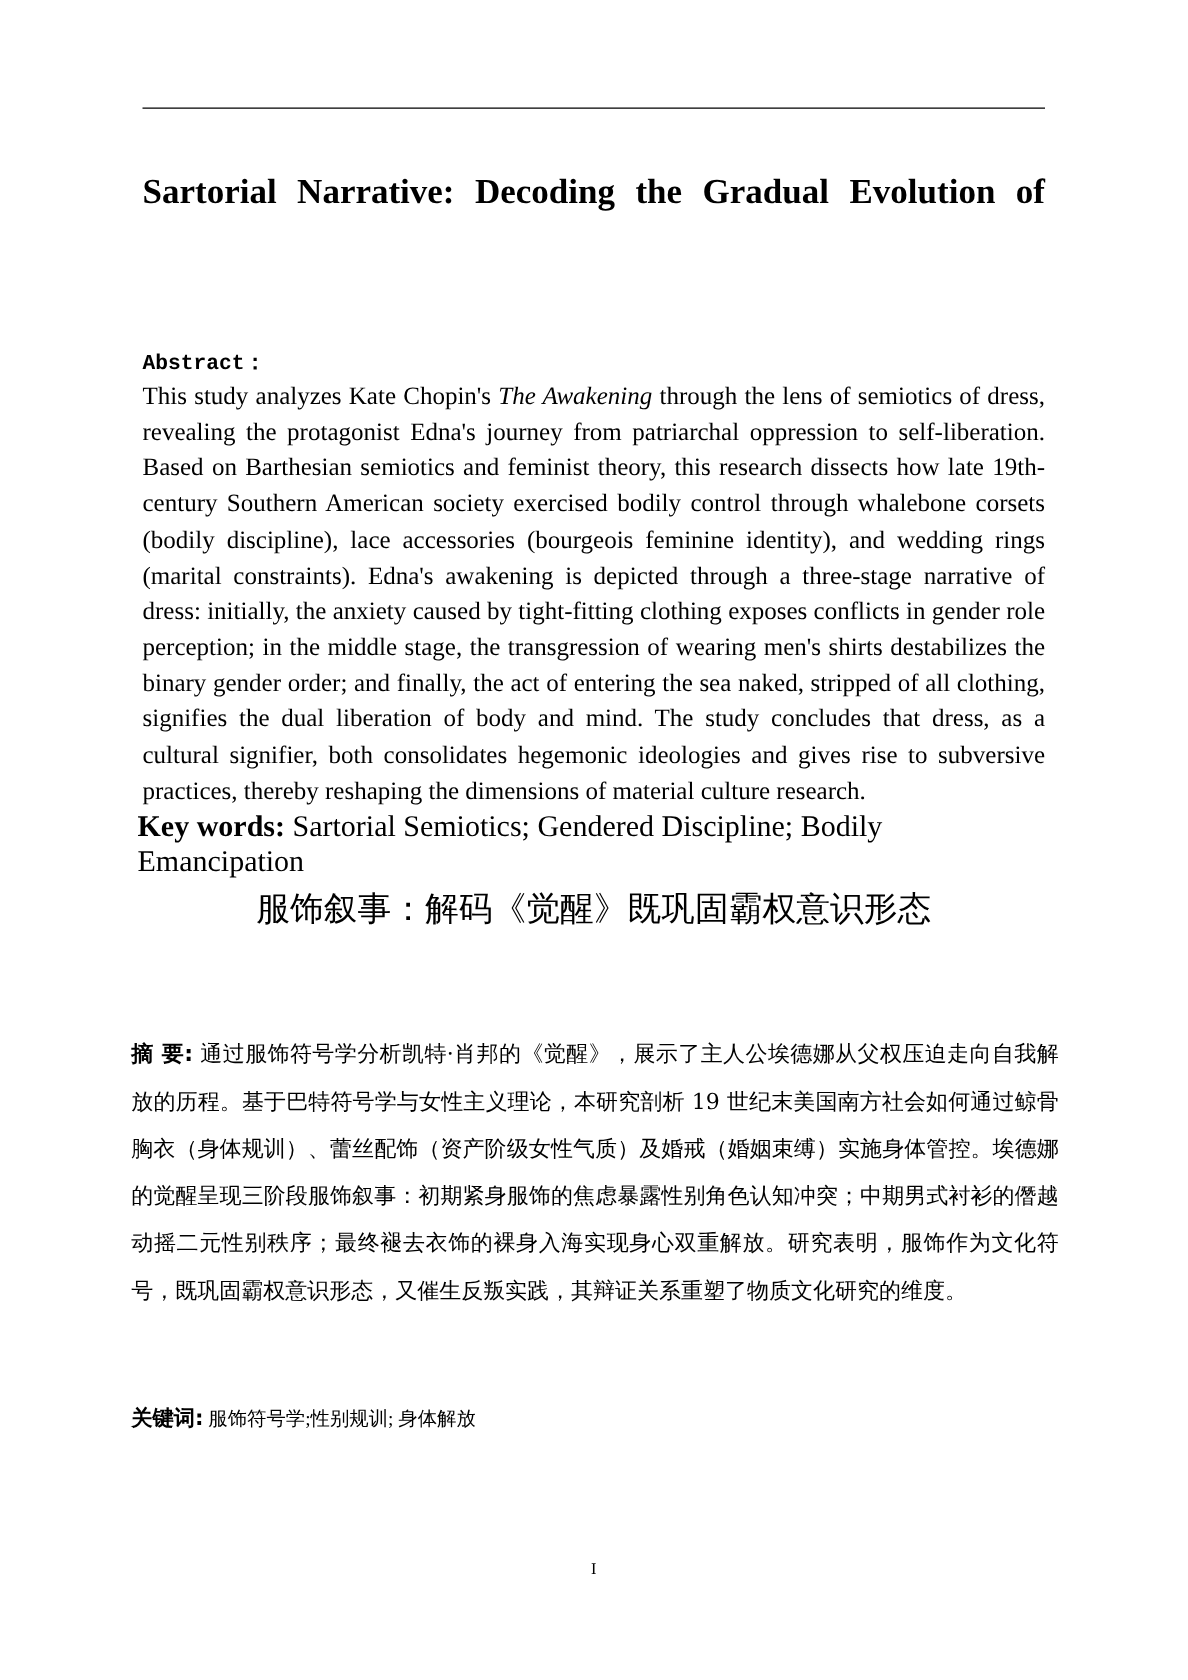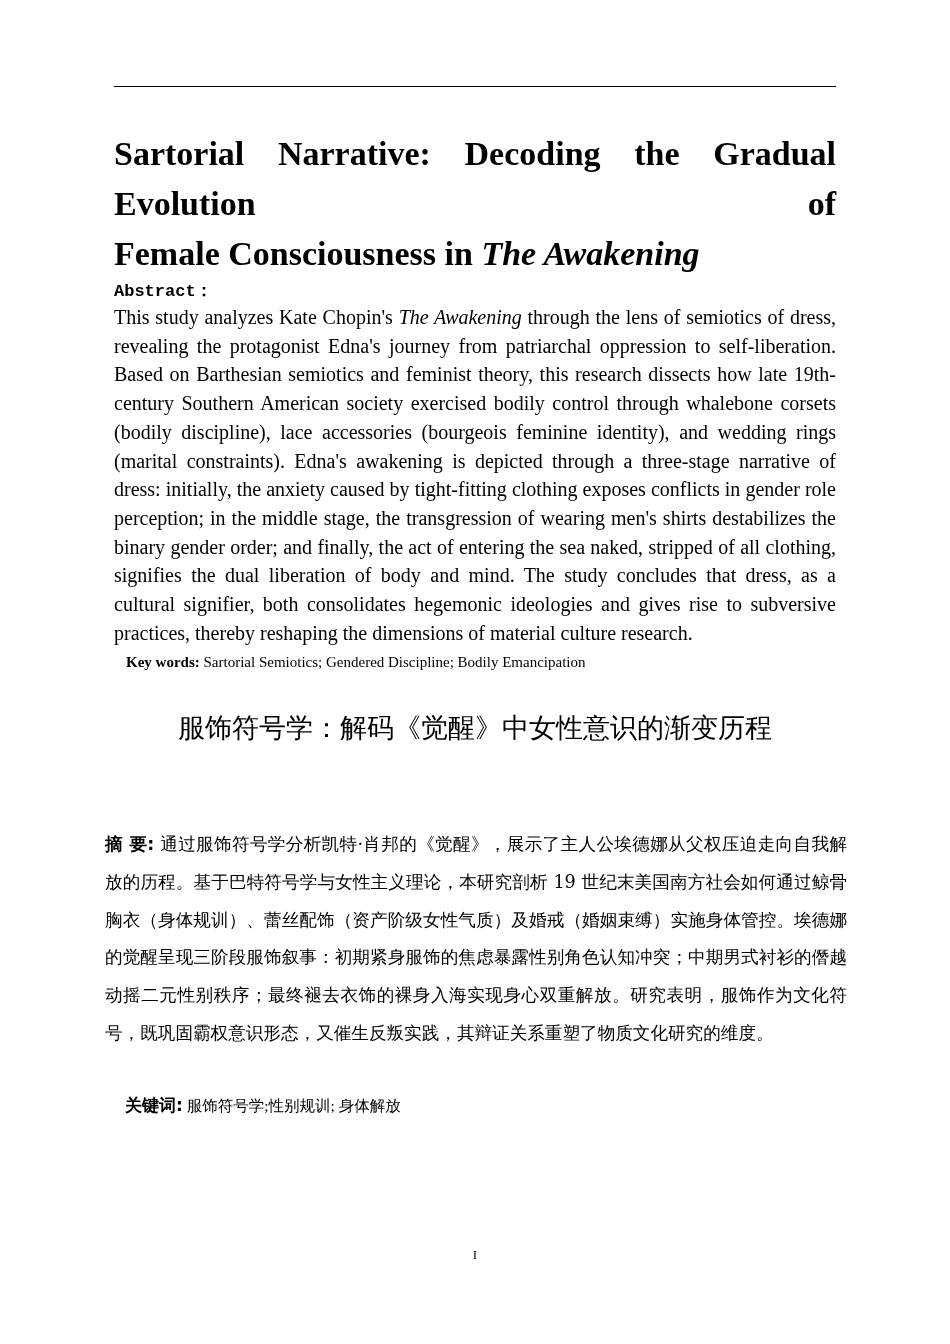--- a/index.html
+++ b/index.html
@@ -1,54 +1,53 @@
 <!DOCTYPE html>
 <html><head>
   <meta charset="utf-8">
   <style>
     html, body { margin: 0; padding: 0; background: #ffffff; }
     body { width: 950px; height: 1344px; position: relative; overflow: hidden;
            font-family: "Liberation Serif", "DejaVu Serif", serif; color: #000; }
     .rule { position: absolute; left: 114px; top: 86px; width: 722px; height: 0;
             border-top: 1.5px solid #000; }
     .en-title { position: absolute; left: 114px; top: 129px; width: 722px;
-                font-weight: bold; font-size: 34px; line-height: 50px; text-align: justify;
+                font-weight: bold; font-size: 28px; line-height: 50px; text-align: justify;
                 text-align-last: left; }
     .en-title .line1 { display: block; text-align: justify; text-align-last: justify; }
     .en-title i { font-style: italic; }
     .abs-head { position: absolute; left: 114px; top: 281px; font-weight: bold; font-size: 17px; line-height: 22px; font-family: Liberation Mono, monospace; }
     .abs-body { position: absolute; left: 114px; top: 303px; width: 722px; font-size: 20px;
                 line-height: 28.7px; text-align: justify; }
     .abs-body i { font-style: italic; }
-    .kw { position: absolute; left: 126px; top: 648px; width: 722px; font-size: 15px; line-height: 28px; }
+    .kw { position: absolute; left: 110px; top: 648px; width: 722px; font-size: 24px; line-height: 28px; }
     .kw b { font-weight: bold; }
     .zh-title { position: absolute; left: 0; top: 706px; width: 950px; text-align: center;
                 font-family: "DejaVu Sans", sans-serif; font-size: 27px; line-height: 44px; }
     .zh-body { position: absolute; left: 105px; top: 826px; width: 742px; font-size: 17.6px;
                line-height: 37.8px; font-family: "DejaVu Serif", serif; text-align: justify; }
     .zh-body b { font-weight: bold; font-family: "DejaVu Sans", sans-serif; margin-top: 28px; }
-    .zh-kw { position: absolute; left: 105px; top: 1092px; font-size: 15.5px; line-height: 26px; margin-left: 20px; }
+    .zh-kw { position: absolute; left: 105px; top: 1122px; font-size: 15.5px; line-height: 26px; }
     .zh-kw b { font-weight: bold; font-size: 17px; font-family: "DejaVu Sans", sans-serif; }
     .page-num { position: absolute; left: 0; top: 1247px; width: 950px; text-align: center; font-size: 13px; }
   </style>
 </head>
 <body>
 
 <div class="rule"></div>
 
 <div class="en-title">
   <span class="line1">Sartorial Narrative: Decoding the Gradual Evolution of</span>
-  <span><span>Female Consciousness in </span><i>The Awakening</i></span>
 </div>
 
 <div class="abs-head">Abstract：</div>
 
 <div class="abs-body"><span>This study analyzes Kate Chopin's </span><i>The Awakening</i><span> through the lens of semiotics of dress, revealing the protagonist Edna's journey from patriarchal oppression to self-liberation. Based on Barthesian semiotics and feminist theory, this research dissects how late 19th-century Southern American society exercised bodily control through whalebone corsets (bodily discipline), lace accessories (bourgeois feminine identity), and wedding rings (marital constraints). Edna's awakening is depicted through a three-stage narrative of dress: initially, the anxiety caused by tight-fitting clothing exposes conflicts in gender role perception; in the middle stage, the transgression of wearing men's shirts destabilizes the binary gender order; and finally, the act of entering the sea naked, stripped of all clothing, signifies the dual liberation of body and mind. The study concludes that dress, as a cultural signifier, both consolidates hegemonic ideologies and gives rise to subversive practices, thereby reshaping the dimensions of material culture research.</span></div>
 
 <div class="kw"><b>Key words:</b><span> Sartorial Semiotics; Gendered Discipline; Bodily Emancipation</span></div>
 
-<div class="zh-title">服饰符号学：解码《觉醒》中女性意识的渐变历程</div>
+<div class="zh-title">服饰叙事：解码《觉醒》既巩固霸权意识形态</div>
 
 <div class="zh-body"><b>摘  要:</b><span> 通过服饰符号学分析凯特·肖邦的《觉醒》，展示了主人公埃德娜从父权压迫走向自我解放的历程。基于巴特符号学与女性主义理论，本研究剖析 19 世纪末美国南方社会如何通过鲸骨胸衣（身体规训）、蕾丝配饰（资产阶级女性气质）及婚戒（婚姻束缚）实施身体管控。埃德娜的觉醒呈现三阶段服饰叙事：初期紧身服饰的焦虑暴露性别角色认知冲突；中期男式衬衫的僭越动摇二元性别秩序；最终褪去衣饰的裸身入海实现身心双重解放。研究表明，服饰作为文化符号，既巩固霸权意识形态，又催生反叛实践，其辩证关系重塑了物质文化研究的维度。</span></div>
 
 <div class="zh-kw"><b>关键词:</b><span> 服饰符号学;性别规训; 身体解放</span></div>
 
 <div class="page-num">I</div>
 
 </body></html>

